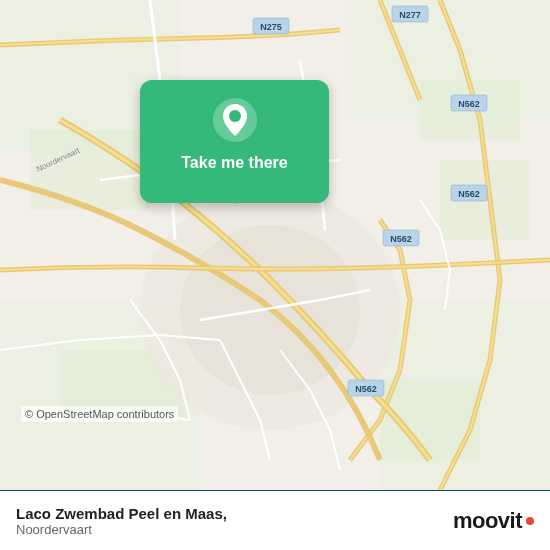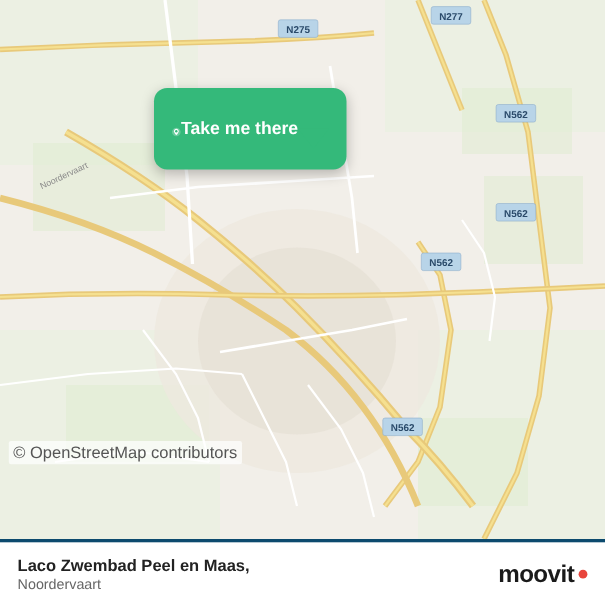--- a/index.html
+++ b/index.html
@@ -20,21 +20,21 @@
     }
 
     
     #bottom-bar {
       position: absolute;
       bottom: 0;
       left: 0;
       width: 550px;
       height: 60px;
       background: white;
-      border-top: 3px solid #0c4a6e;
+      border-top: 1px solid #0c4a6e;
       display: flex;
       align-items: center;
       justify-content: space-between;
       padding: 0 16px;
     }
 
     .bottom-left {
       display: flex;
       flex-direction: column;
     }
@@ -68,38 +68,38 @@
       height: 8px;
       background: #e8453c;
       border-radius: 50%;
       display: inline-block;
     }
 
     
     .map-copyright {
       position: absolute;
       bottom: 68px;
-      left: 8px;
-      font-size: 15px;
+      left: 21px;
+      font-size: 11px;
       color: #555;
       background: rgba(255,255,255,0.7);
       padding: 2px 4px;
       border-radius: 2px;
     }
 
     
     .popup-card {
       position: absolute;
       top: 80px;
       left: 140px;
-      width: 175px;
+      width: 189px;
       background: #34b97a;
       border-radius: 12px;
       display: flex;
-      flex-direction: row;
+      flex-direction: column;
       align-items: center;
       padding: 16px 16px 0 16px;
       cursor: pointer;
       box-shadow: 0 4px 12px rgba(0,0,0,0.25);
     }
 
     .popup-card::after {
       content: '';
       width: 0; height: 0;
       border-left: 14px solid transparent;

